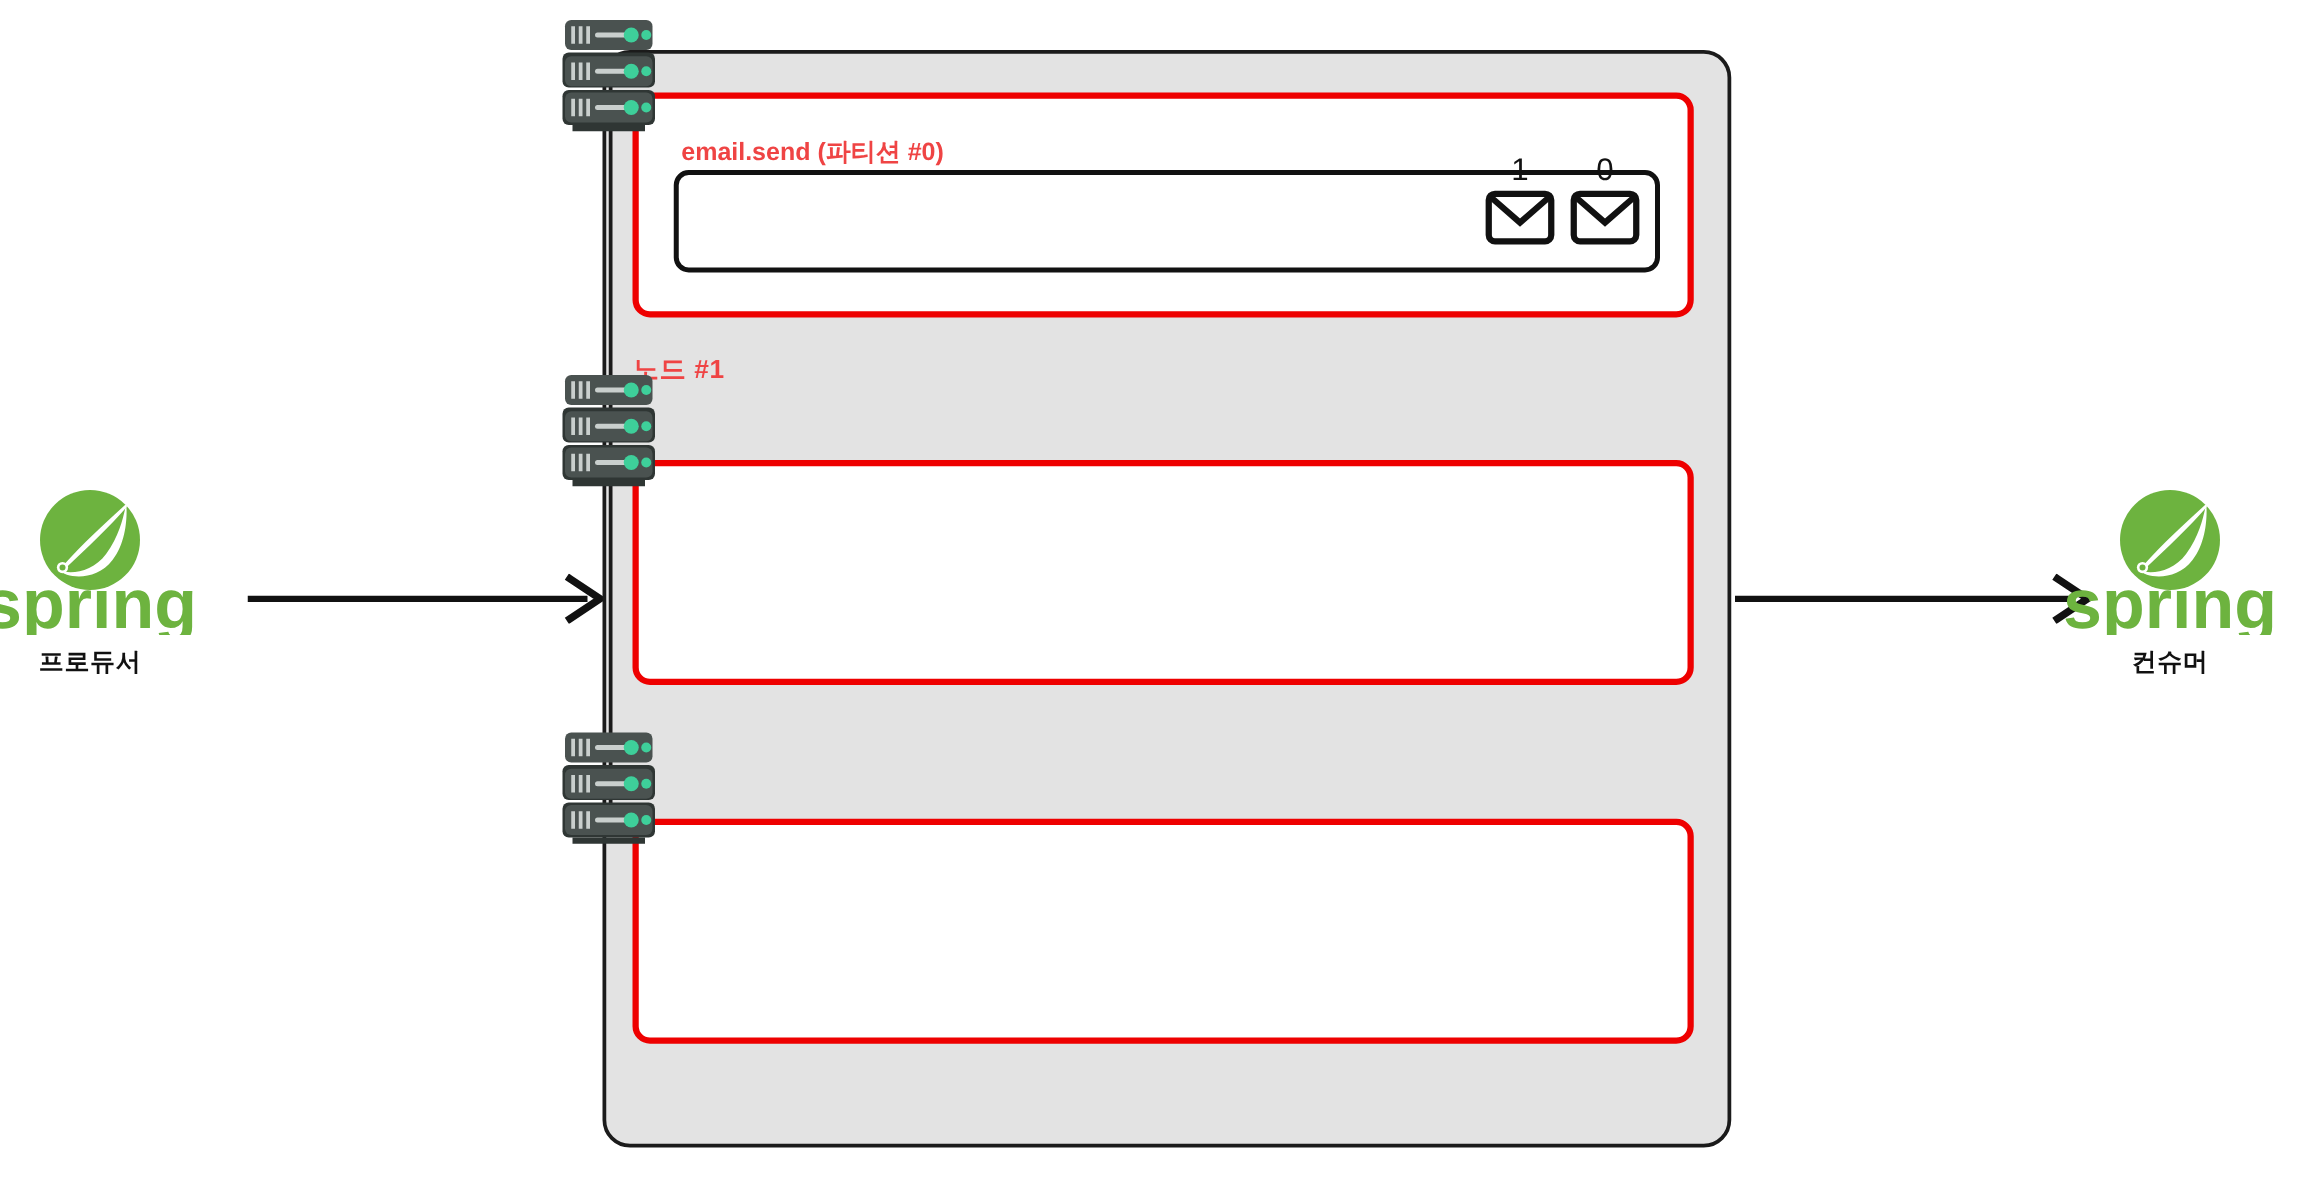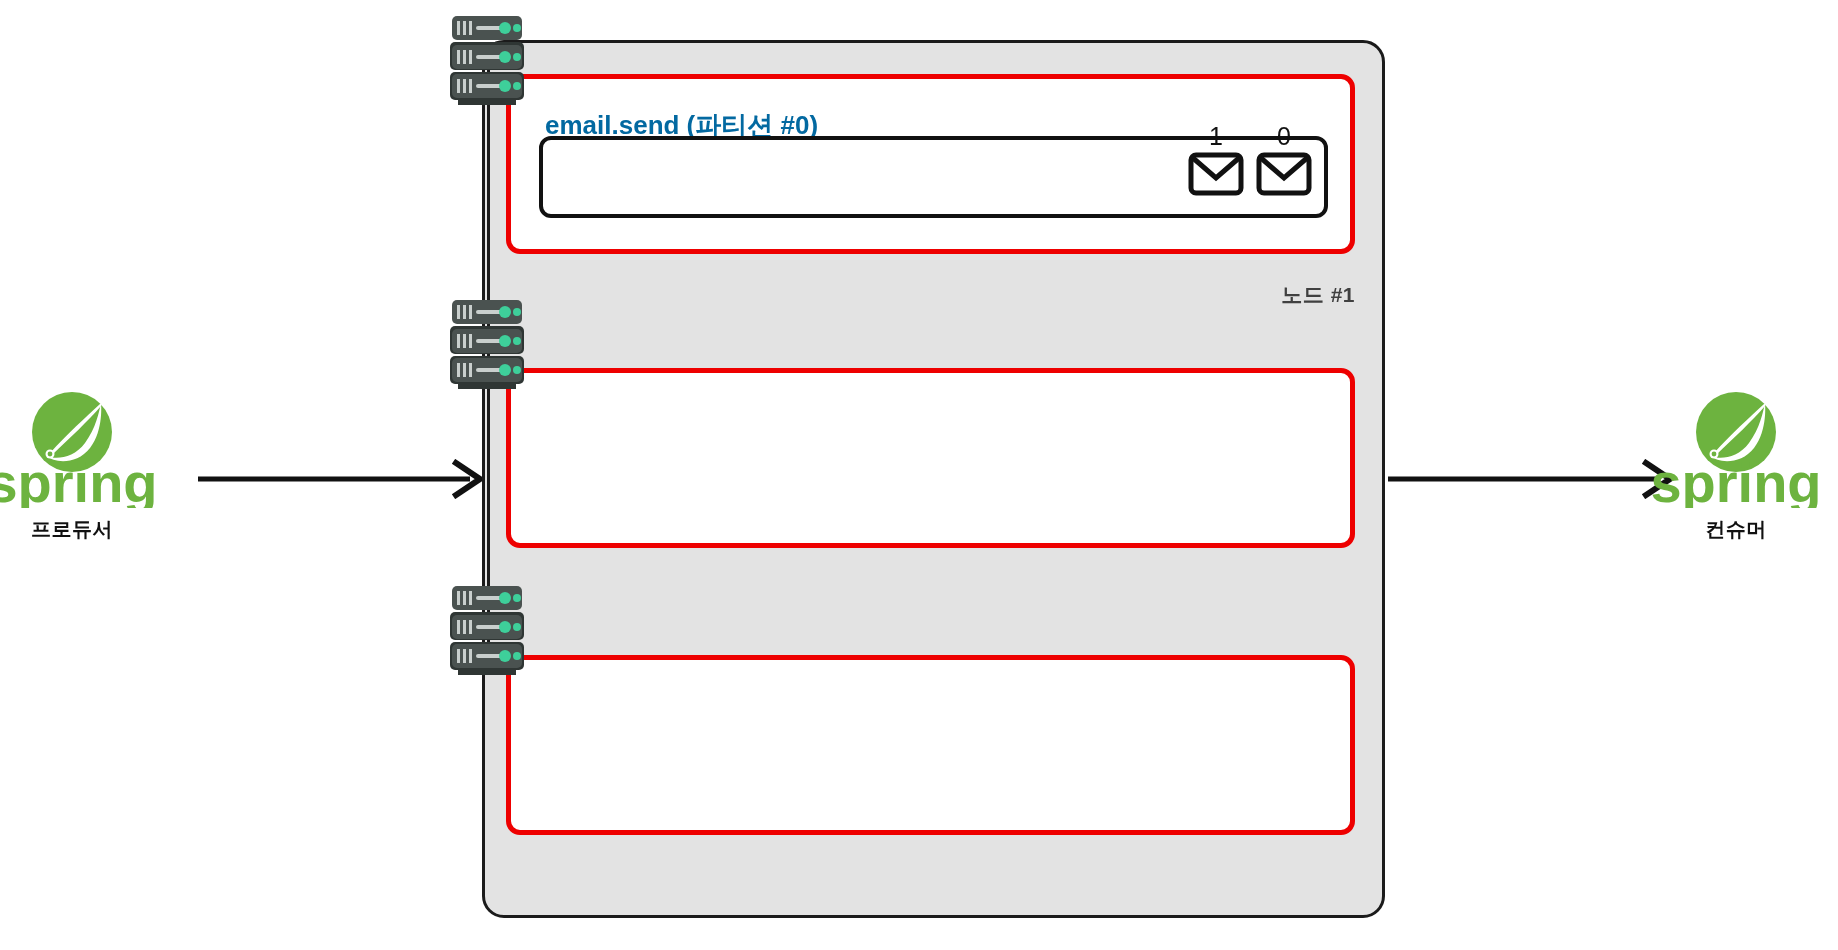--- a/index.html
+++ b/index.html
@@ -78,38 +78,38 @@
     border-radius: 14px;
     box-sizing: border-box;
   }
   #node-box-1 { left: 506px; top: 74px;  width: 849px; height: 180px; }
   #node-box-2 { left: 506px; top: 368px; width: 849px; height: 180px; }
   #node-box-3 { left: 506px; top: 655px; width: 849px; height: 180px; }
 
   .node-label {
     position: absolute;
     width: 849px;
-    text-align: right;
+    text-align: left;
     font-size: 21px;
     font-weight: bold;
-    color: #404040;
+    color: #ef4444;
     letter-spacing: 0.5px;
   }
   #node-label-1 { left: 506px; top: 281px; }
   #node-label-2 { left: 506px; top: 575px; }
   #node-label-3 { left: 506px; top: 862px; }
 
   
   #partition-title {
     position: absolute;
     left: 545px;
     top: 108px;
-    font-size: 26px;
+    font-size: 20px;
     font-weight: bold;
-    color: #0369a1;
+    color: #ef4444;
     white-space: nowrap;
   }
   #partition-box {
     position: absolute;
     left: 539px;
     top: 136px;
     width: 789px;
     height: 82px;
     background: #ffffff;
     border: 4px solid #111111;

